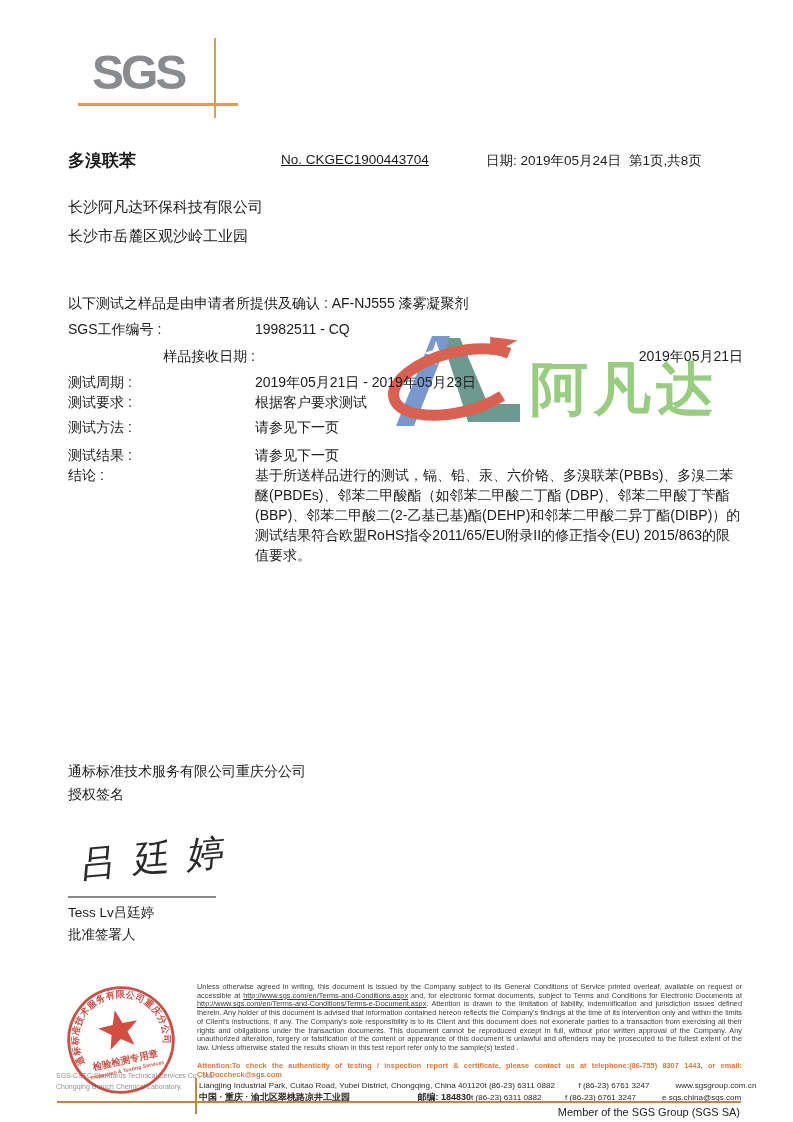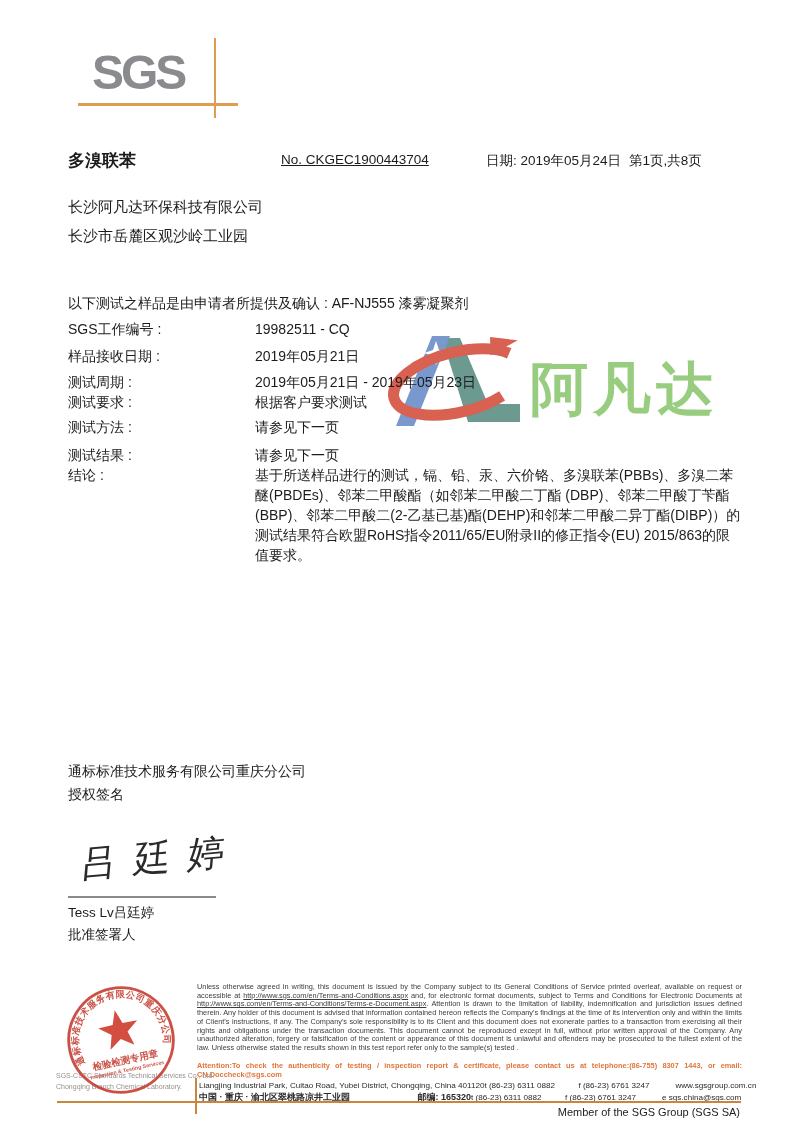--- a/index.html
+++ b/index.html
@@ -21,21 +21,21 @@
   .rpt-page  { position:absolute; left:629px; top:152px; font-size:13.5px; }
 
   .client { position:absolute; left:68px; top:192px; font-size:15px; line-height:29px; }
 
   .sample-line { position:absolute; left:68px; top:295px; font-size:14px; }
 
   
   .details { position:absolute; left:68px; top:319px; width:675px; z-index:2; }
   .d-row { display:flex; font-size:14px; line-height:20px; }
   .d-row:nth-child(1){ margin-bottom:7px; }
-  .d-row:nth-child(2){ margin-bottom:6px; }
+  .d-row:nth-child(2){ margin-bottom:6px;text-align:right; }
   .d-row:nth-child(3){ margin-bottom:0px; }
   .d-row:nth-child(4){ margin-bottom:5px; }
   .d-row:nth-child(5){ margin-bottom:8px; }
   .d-row:nth-child(6){ margin-bottom:0px; }
   .d-label { flex:0 0 187px; }
   .d-value { flex:1; }
 
   
   .watermark { position:absolute; left:386px; top:330px; width:326px; height:102px; z-index:1; opacity:.9; }
 
@@ -173,21 +173,21 @@
       <div class="addr-c1">
           <span class="a">Liangjing Industrial Park, Cuitao Road, Yubei District, Chongqing, China 401120</span>
         </div>
       <div class="addr-c2">t (86-23) 6311 0882</div>
       <div class="addr-c3">f (86-23) 6761 3247</div>
       <div class="addr-c4">www.sgsgroup.com.cn</div>
     </div>
     <div class="addr-row">
       <div class="addr-c1">
           <span class="a addr-cn">中国 · 重庆 · 渝北区翠桃路凉井工业园</span>
-          <span class="addr-cn">邮编: 165320</span>
+          <span class="addr-cn">邮编: 184830</span>
         </div>
       <div class="addr-c2">t (86-23) 6311 0882</div>
       <div class="addr-c3">f (86-23) 6761 3247</div>
       <div class="addr-c4">e  sgs.china@sgs.com</div>
     </div>
   </div>
   <div class="addr-hline"></div>
 
   <div class="member">Member of the SGS Group (SGS SA)</div>
 

